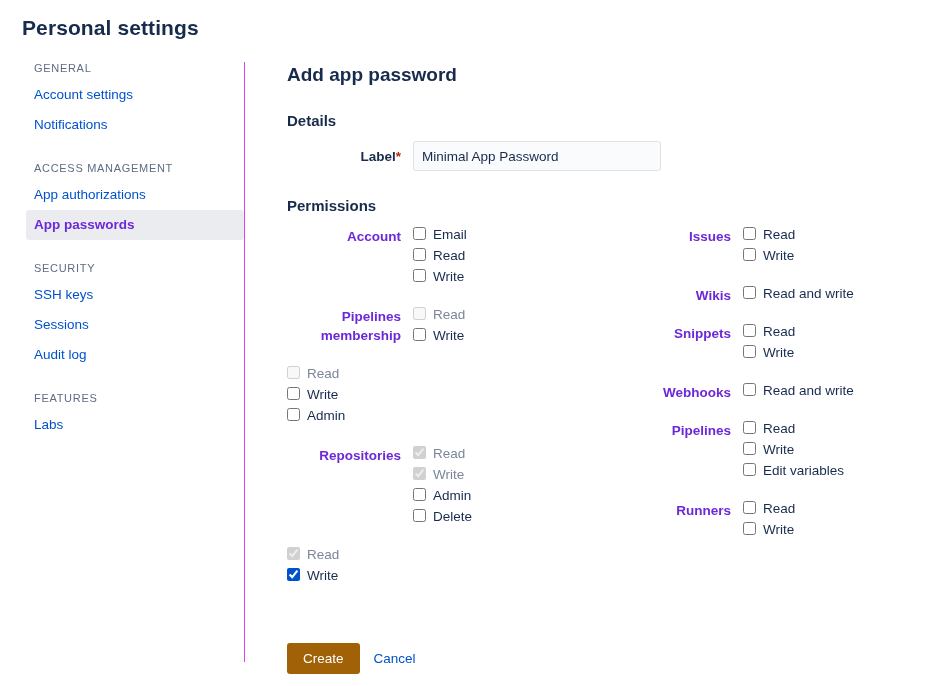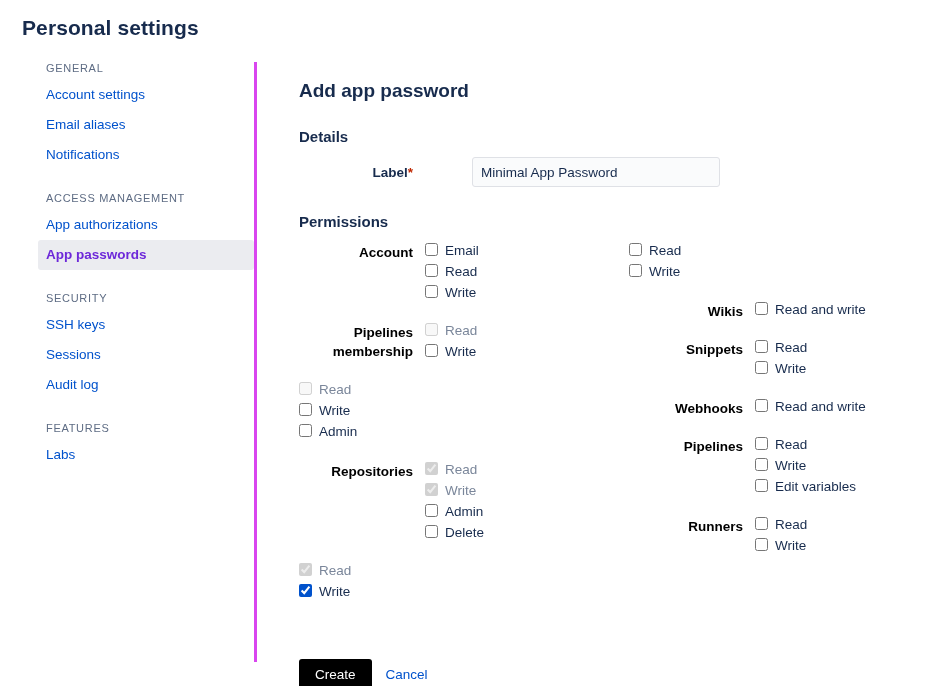--- a/index.html
+++ b/index.html
@@ -19,23 +19,23 @@
     letter-spacing: 0.1px;
   }
   .layout {
     display: flex;
     align-items: flex-start;
     margin-top: 22px;
   }
   
   .sidebar {
     width: 219px;
-    margin-left: 38px;
+    margin-left: 26px;
     flex: none;
-    border-right: 3px solid #d946ef;
+    border-right: 1px solid #d946ef;
     min-height: 600px;
     padding-bottom: 40px;
   }
   .sb-group-label {
     font-size: 11px;
     letter-spacing: 0.7px;
     color: #5e6c84;
     text-transform: uppercase;
     margin: 22px 0 6px 8px;
     font-weight: normal;
@@ -58,34 +58,33 @@
   }
   
   .main {
     padding-left: 42px;
     padding-top: 2px;
     flex: 1;
   }
   .main h1 {
     font-size: 19px;
     font-weight: bold;
-    margin: 16px 0 26px 0;
+    margin: 0 0 26px 0;
     color: #172b4d;
   }
   .section-title {
     font-size: 15px;
     font-weight: bold;
     margin: 0 0 12px 0;
     color: #172b4d;
   }
   .field-row {
     display: flex;
     align-items: center;
     margin-bottom: 26px;
-    gap: 47px;
   }
   .field-label {
     width: 126px;
     text-align: right;
     font-size: 13.5px;
     font-weight: bold;
     color: #172b4d;
     padding-right: 12px;
   }
   .req { color: #bf2600; font-weight: bold; }
@@ -112,21 +111,21 @@
   .perm-group {
     display: flex;
     margin-bottom: 16px;
   }
   .perm-group-label {
     width: 126px;
     text-align: right;
     padding-right: 12px;
     font-size: 13.5px;
     font-weight: bold;
-    color: #000000;
+    color: #6d28d9;
     line-height: 19px;
     padding-top: 1px;
   }
   .perm-group-label .l2 { display: block; }
   .perm-options { padding-top: 1px; }
   .check-row {
     display: flex;
     align-items: flex-start;
     height: 21px;
     font-size: 13.5px;
@@ -140,21 +139,21 @@
   }
   .check-label { line-height: 15px; }
   .actions {
     margin-top: 38px;
     margin-left: 0;
     display: flex;
     align-items: center;
     gap: 14px;
   }
   .btn-primary {
-    background: #000000;
+    background: #a16207;
     color: #fff;
     border: none;
     border-radius: 3px;
     font-size: 13.5px;
     font-weight: normal;
     padding: 8px 16px;
     cursor: pointer;
     font-family: "Liberation Sans", sans-serif;
   }
   .btn-link {
@@ -170,21 +169,20 @@
 </head>
 <body>
 
 <div class="page-title">Personal settings</div>
 
 <div class="layout">
 
   <nav class="sidebar" id="sidebar">
       <div class="sb-group-label first">GENERAL</div>
       <a class="sb-item">Account settings</a>
-      <a class="sb-item">Email aliases</a>
       <a class="sb-item">Notifications</a>
       <div class="sb-group-label">ACCESS MANAGEMENT</div>
       <a class="sb-item">App authorizations</a>
       <a class="sb-item active">App passwords</a>
       <div class="sb-group-label">SECURITY</div>
       <a class="sb-item">SSH keys</a>
       <a class="sb-item">Sessions</a>
       <a class="sb-item">Audit log</a>
       <div class="sb-group-label">FEATURES</div>
       <a class="sb-item">Labs</a>
@@ -281,20 +279,21 @@
               </label>
               <label class="check-row">
                 <input type="checkbox" checked="" style="">
                 <span class="check-label">Write</span>
               </label>
             </div>
           </div>
         </div>
       <div class="perm-col right" id="perm-right">
           <div class="perm-group">
+            <div class="perm-group-label"><span>Issues</span></div>
             <div class="perm-options">
               <label class="check-row">
                 <input type="checkbox" style="">
                 <span class="check-label">Read</span>
               </label>
               <label class="check-row">
                 <input type="checkbox" style="">
                 <span class="check-label">Write</span>
               </label>
             </div>

